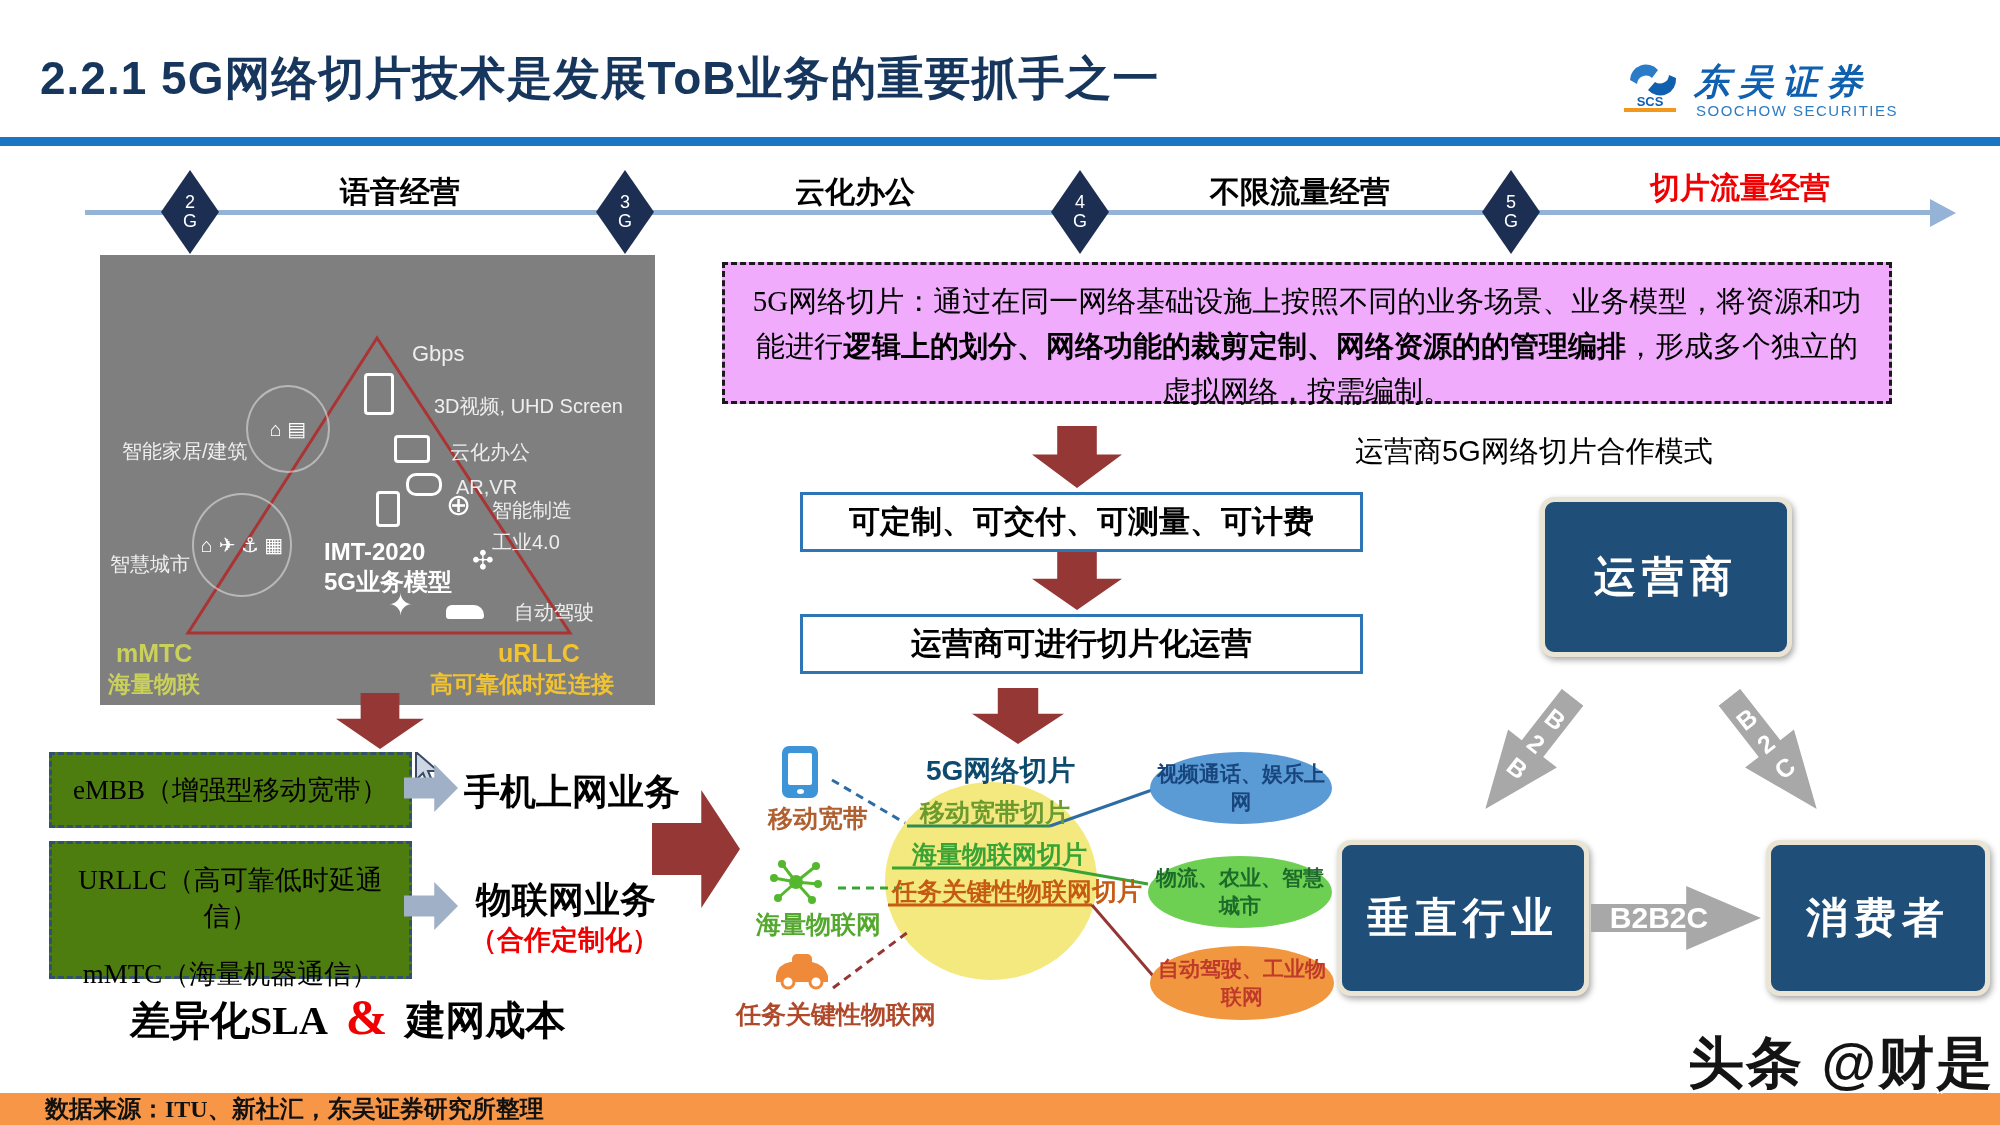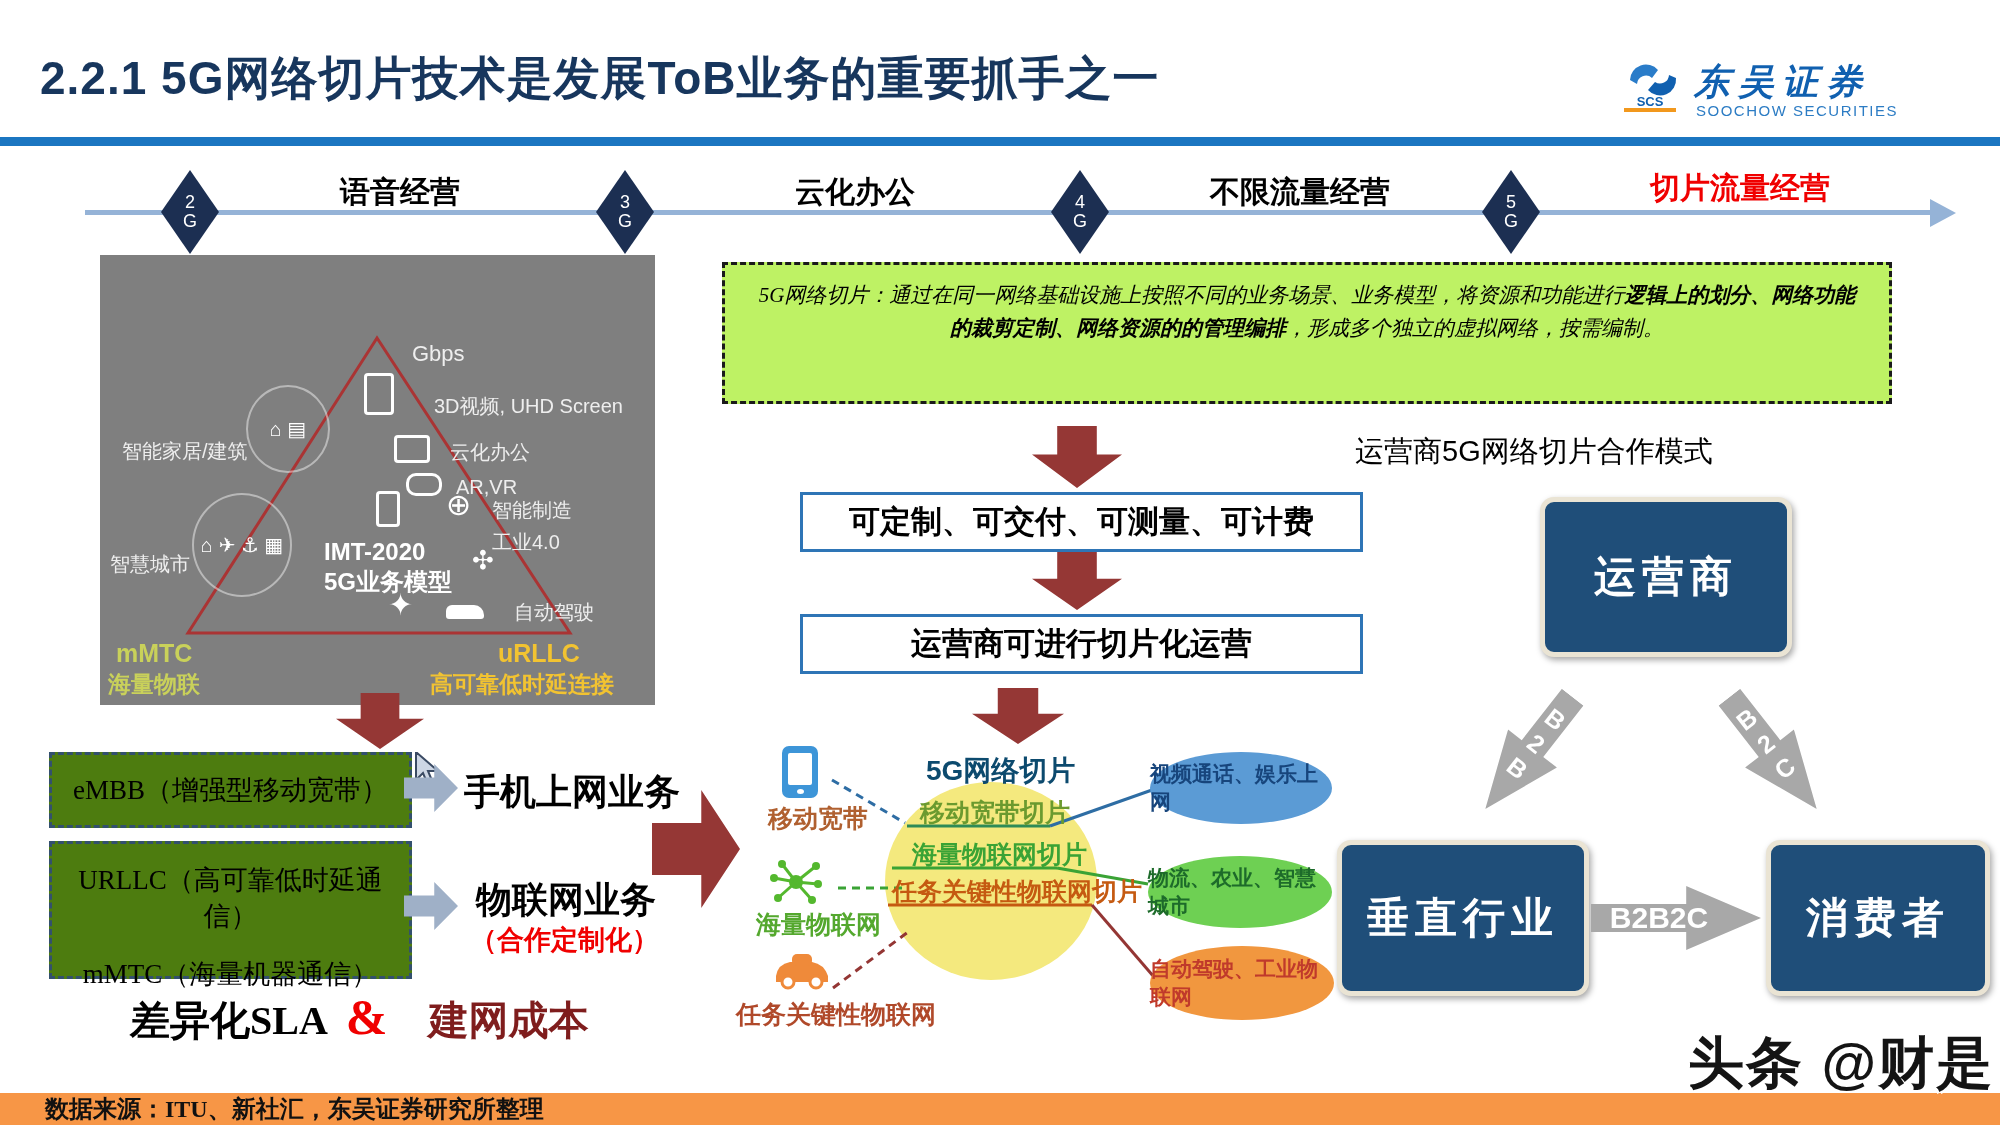--- a/index.html
+++ b/index.html
@@ -25,34 +25,34 @@
   .gold{color:#f2c331;font-weight:bold;}
   .clustercircle{border:2px solid rgba(255,255,255,.45);border-radius:50%;color:#fff;display:flex;align-items:center;justify-content:center;flex-wrap:wrap;}
   .micon{background:transparent;border:3px solid #fff;border-radius:4px;}
   
   .arr-down{clip-path:polygon(28% 0,72% 0,72% 46%,100% 46%,50% 100%,0 46%,28% 46%);background:#953735;}
   .arr-right{clip-path:polygon(0 28%,56% 28%,56% 0,100% 50%,56% 100%,56% 72%,0 72%);}
   .arr-red{background:#953735;}
   .arr-gray{background:#9fb0c7;}
   .arr-silver{background:#a8a8a8;}
   
-  .defbox{border:3px dashed #1a1a1a;background:#bef264;color:#000;font-size:21px;line-height:1.55;text-align:center;
-          font-family:"Liberation Serif","DejaVu Serif",serif;padding:14px 26px;box-sizing:border-box;font-style:italic;}
+  .defbox{border:3px dashed #1a1a1a;background:#f0abfc;color:#000;font-size:29px;line-height:1.55;text-align:center;
+          font-family:"Liberation Serif","DejaVu Serif",serif;padding:14px 26px;box-sizing:border-box;}
   .bluebox{border:3px solid #2e75b6;background:#fff;font-size:31px;font-weight:bold;color:#000;
            font-family:"Liberation Serif","DejaVu Serif",serif;}
   .navybox{background:#1f4e79;border:5px solid #eae4d4;border-radius:14px;box-shadow:2px 3px 6px rgba(0,0,0,.35);
            color:#fff;font-weight:bold;font-size:42px;letter-spacing:6px;font-family:"Liberation Serif","DejaVu Serif",serif;}
   .dashbox{border:3px dashed #33506e;background:#4d7c0f;color:#000;font-size:27px;text-align:center;
            font-family:"Liberation Serif","DejaVu Serif",serif;}
   .result{font-size:36px;font-weight:bold;color:#000;font-family:"Liberation Serif","DejaVu Serif",serif;}
   .rednote{color:#f00000;font-weight:bold;font-size:27px;font-family:"Liberation Serif","DejaVu Serif",serif;}
   .b2brand{display:flex;flex-direction:column;align-items:center;justify-content:flex-start;gap:2px;
            color:#fff;font-weight:bold;font-size:25px;padding-top:14px;box-sizing:border-box;}
   
-  .oval{border-radius:50%;display:flex;align-items:center;justify-content:center;font-weight:bold;font-size:21px;}
+  .oval{border-radius:50%;display:flex;align-items:center;justify-content:center;text-align:center;font-weight:bold;font-size:21px;}
   .slicelabel{font-weight:bold;font-size:25px;white-space:nowrap;}
   .srclabel{font-weight:bold;font-size:25px;text-align:center;white-space:nowrap;}
   
   .srcbar{background:#f79646;color:#111;font-size:24px;font-weight:bold;line-height:32px;
           font-family:"Liberation Serif","DejaVu Serif",serif;}
   .watermark{font-size:56px;font-weight:bold;color:#141414;letter-spacing:2px;
              text-shadow:2px 2px 0 #fff,-2px -2px 0 #fff,2px -2px 0 #fff,-2px 2px 0 #fff;}
   .logo-cn{font-size:36px;font-weight:bold;color:#1060b0;letter-spacing:8px;font-style:italic;}
   .logo-en{font-size:15px;color:#2c7cc4;letter-spacing:1.5px;}
 </style>
@@ -175,21 +175,21 @@
     <div style="margin-top:18px;">URLLC（高可靠低时延通信）</div>
     <div style="margin-top:22px;">mMTC（海量机器通信）</div>
   </div>
   <div class="abs arr-right arr-gray" style="left:404px;top:882px;width:54px;height:48px;"></div>
   <div class="abs result" style="left:476px;top:876px;">物联网业务</div>
   <div class="abs rednote" style="left:470px;top:922px;">（合作定制化）</div>
 
   <div class="abs" style="left:130px;top:988px;font-family:'Liberation Serif','DejaVu Serif',serif;">
     <span style="font-size:40px;font-weight:bold;color:#000;">差异化SLA</span>
     <span style="font-size:50px;font-weight:bold;color:#f00000;padding:0 14px;">&amp;</span>
-    <span style="font-size:40px;font-weight:bold;color:#7f1d1d;margin-left:23px;">建网成本</span>
+    <span style="font-size:40px;font-weight:bold;color:#000000;">建网成本</span>
   </div>
 
   <div class="abs arr-right arr-red" style="left:652px;top:790px;width:88px;height:118px;"></div>
 
   <div class="abs arr-down arr-red" style="left:972px;top:688px;width:92px;height:56px;"></div>
 
   <div class="abs" style="left:720px;top:740px;width:640px;height:300px;">
     <div class="abs" style="left:165px;top:42px;width:212px;height:198px;background:#f4e97e;border-radius:50%;"></div>
     <svg class="abs" style="left:0;top:0;" width="640" height="300">
       <line x1="112" y1="40" x2="185" y2="83" stroke="#2e6da4" stroke-width="3" stroke-dasharray="8,6"></line>

